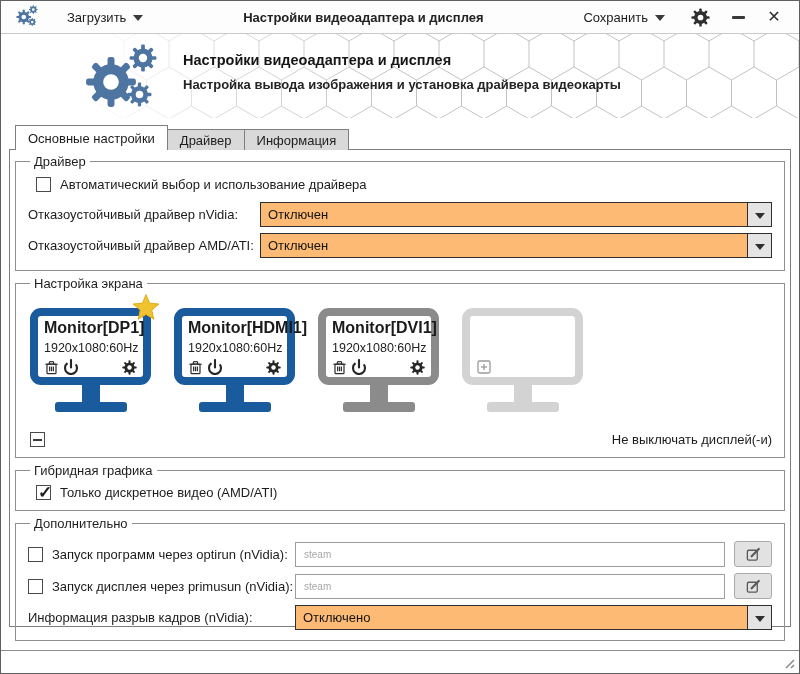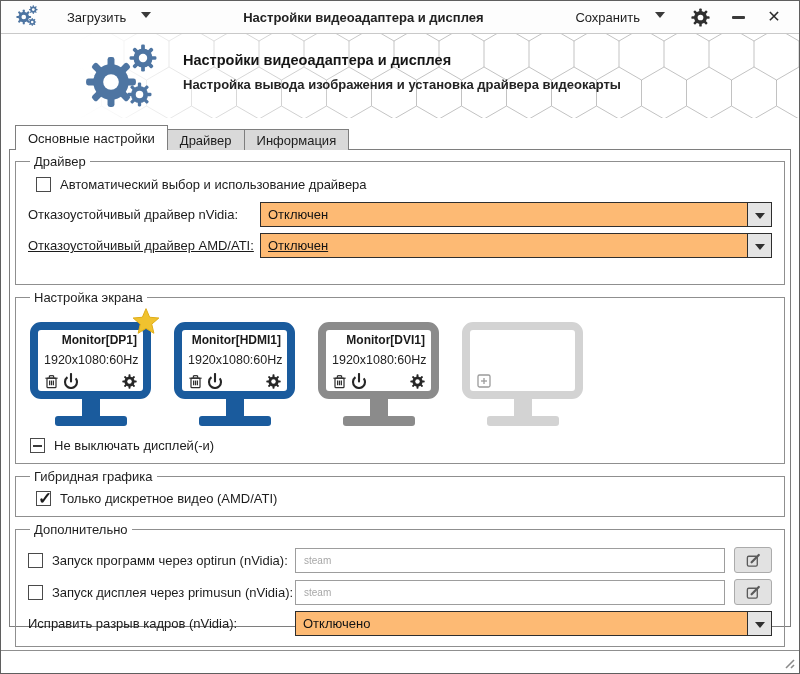--- a/index.html
+++ b/index.html
@@ -9,21 +9,21 @@
   .window {
     width:800px; height:674px; background:#fff;
     border:1px solid #5f5f5f; position:relative; overflow:hidden;
   }
 
   
   .titlebar {
     height:33px; display:flex; align-items:center; gap:6px;
     padding:0 12px 0 14px; background:#fdfdfd; border-bottom:1px solid #c9c9c9;
   }
-  .tb-btn { display:flex; align-items:flex-start; gap:15px; padding:3px 6px; cursor:default; }
+  .tb-btn { display:flex; align-items:center; gap:7px; padding:3px 6px; cursor:default; }
   .caret { width:0; height:0; border-left:5px solid transparent; border-right:5px solid transparent; border-top:6px solid #3a3a3a; margin-top:2px; }
   .tb-title { flex:1; text-align:center; font-weight:bold; font-size:13px; color:#222; }
   .tb-ico { width:26px; display:flex; justify-content:center; align-items:center; }
   .minimize-bar { width:13px; height:3px; background:#3a3a3a; border-radius:1px; }
   .close-x { font-size:16px; color:#2c2c2c; line-height:1; }
 
   
   .warnbar {
     height:29px; background:#ededb6; border-bottom:1px solid #dede9e;
     display:flex; align-items:center; gap:9px; padding:0 16px;
@@ -78,31 +78,31 @@
   .tinput::placeholder { color:#a7a7a7; }
   .edit-btn { width:38px; height:26px; margin-left:9px; background:#e2e2e2; border:1px solid #ababab; border-radius:3px; display:flex; align-items:center; justify-content:center; flex:none; }
 
   
   .monitors { display:flex; gap:23px; padding:13px 0 0 2px; }
   .monitor { width:121px; position:relative; }
   .m-screen {
     height:77px; border:8px solid #1a5b9d; border-radius:11px; background:#fff;
     display:flex; flex-direction:column; justify-content:space-between; padding:3px 6px 2px;
   }
-  .m-name { font-weight:bold; font-size:12px; text-align:right; color:#1a1a1a; white-space:nowrap; }
+  .m-name { font-weight:bold; font-size:16px; text-align:right; color:#1a1a1a; white-space:nowrap; }
   .m-res  { font-size:12.5px; text-align:center; color:#222; white-space:nowrap; }
   .m-icons { display:flex; align-items:center; gap:4px; }
   .m-icons .spacer { flex:1; }
   .m-neck { width:18px; height:17px; background:#1a5b9d; margin:0 auto; }
   .m-base { width:72px; height:10px; background:#1a5b9d; border-radius:3px; margin:0 auto; }
   .monitor.gray  .m-screen { border-color:#8b8b8b; } .monitor.gray .m-neck, .monitor.gray .m-base { background:#8b8b8b; }
   .monitor.empty .m-screen { border-color:#d3d3d3; justify-content:flex-end; } .monitor.empty .m-neck, .monitor.empty .m-base { background:#d3d3d3; }
   .star { position:absolute; top:-15px; right:-10px; width:30px; height:30px; z-index:5; }
 
-  .keep-on { margin:12px 0 2px 2px; display:flex; align-items:center; }
+  .keep-on { margin:20px 0 2px 2px; display:flex; align-items:center;justify-content:space-between; }
 
   
   .statusbar { position:absolute; left:0; right:0; bottom:0; height:23px; border-top:1px solid #8f8f8f; background:#fff; }
   .grip { position:absolute; right:3px; bottom:3px; }
 
   .icon-svg { display:block; }
 </style>
 </head>
 <body>
 
@@ -236,21 +236,21 @@
       </div>
       <div class="row">
         <span class="row-label lbl-w1">Отказоустойчивый драйвер nVidia:</span>
         <div class="combo">
           <span class="combo-text">Отключен</span>
           <span class="combo-btn">
               <span class="caret"></span>
             </span>
         </div>
       </div>
-      <div class="row" style="margin-bottom:18px;text-decoration:underline;">
+      <div class="row" style="margin-bottom:4px;">
         <span class="row-label lbl-w1">Отказоустойчивый драйвер AMD/ATI:</span>
         <div class="combo">
           <span class="combo-text">Отключен</span>
           <span class="combo-btn">
               <span class="caret"></span>
             </span>
         </div>
       </div>
     </fieldset>
 
@@ -393,21 +393,21 @@
           <span class="row-label">Запуск дисплея через primusun (nVidia):</span>
         </span>
         <input class="tinput" type="text" placeholder="steam" style="">
         <span class="edit-btn">
           <svg class="icon-svg" width="17" height="17" viewBox="0 0 18 18">
               <use href="#sym-edit"></use>
             </svg>
         </span>
       </div>
       <div class="row" style="margin-bottom:2px;">
-        <span class="row-label lbl-w3">Исправить разрыв кадров (nVidia):</span>
+        <span class="row-label lbl-w3">Информация разрыв кадров (nVidia):</span>
         <div class="combo">
           <span class="combo-text">Отключено</span>
           <span class="combo-btn">
               <span class="caret"></span>
             </span>
         </div>
       </div>
     </fieldset>
 
   </div>

